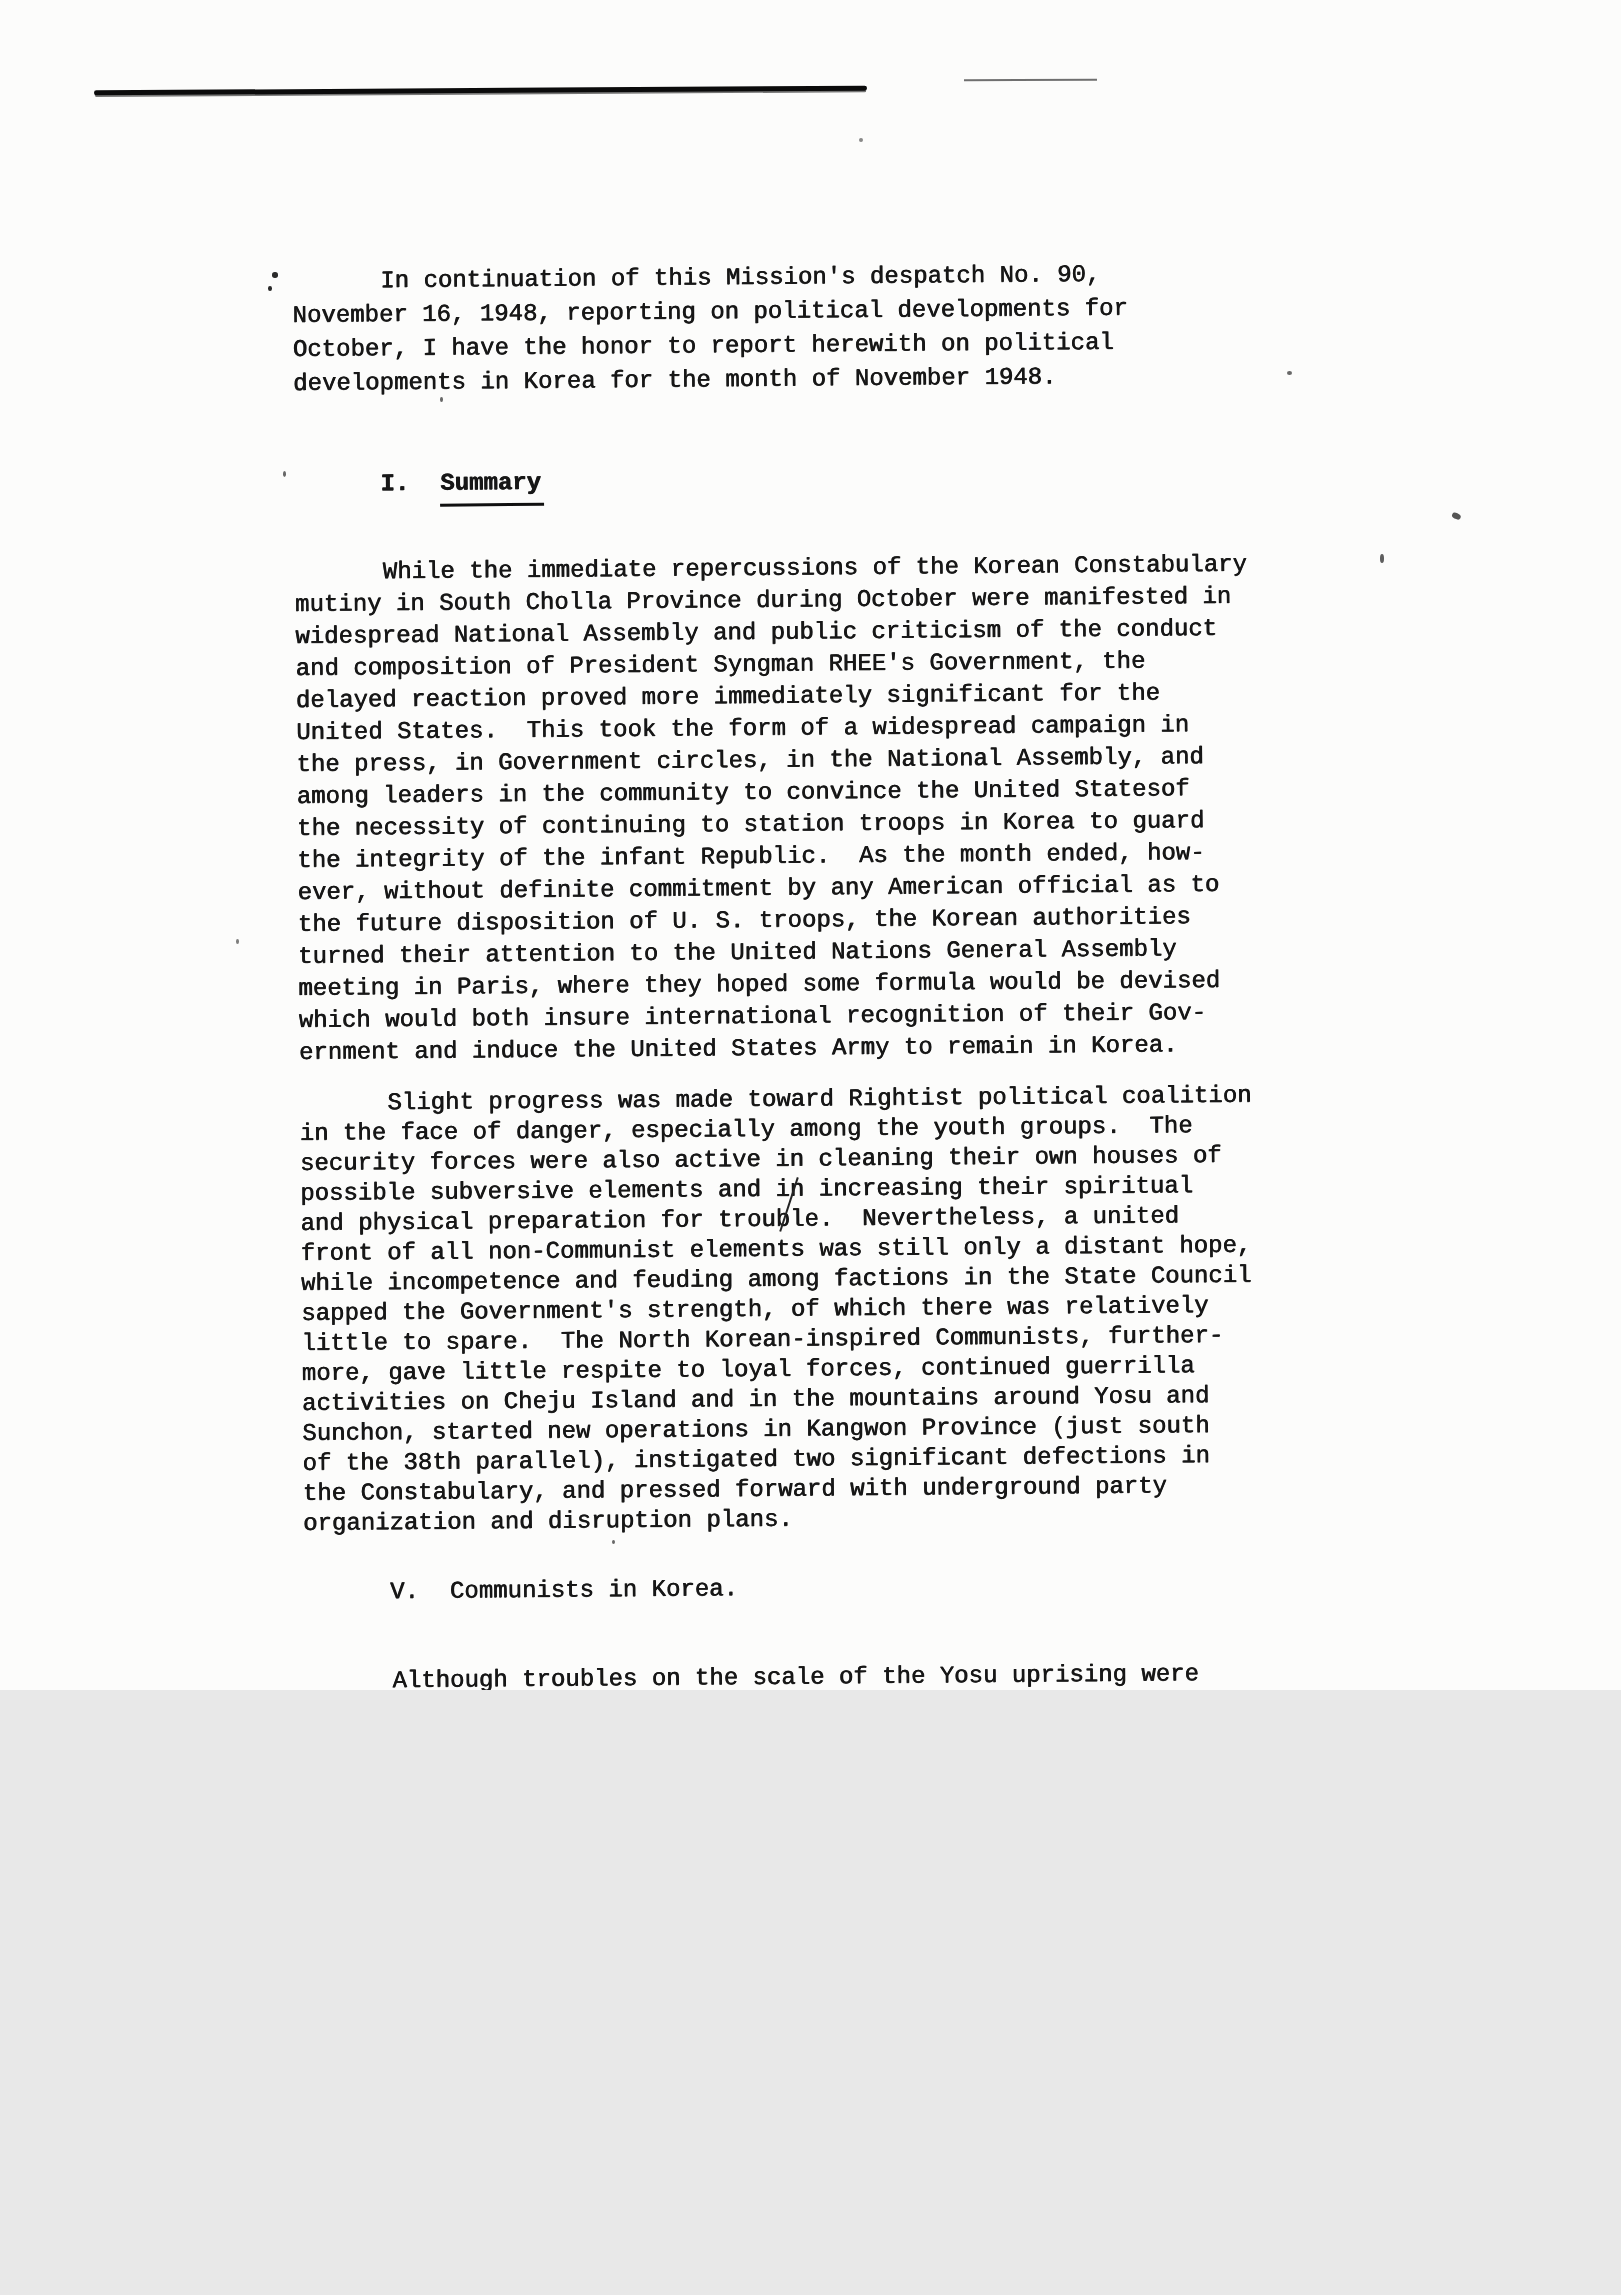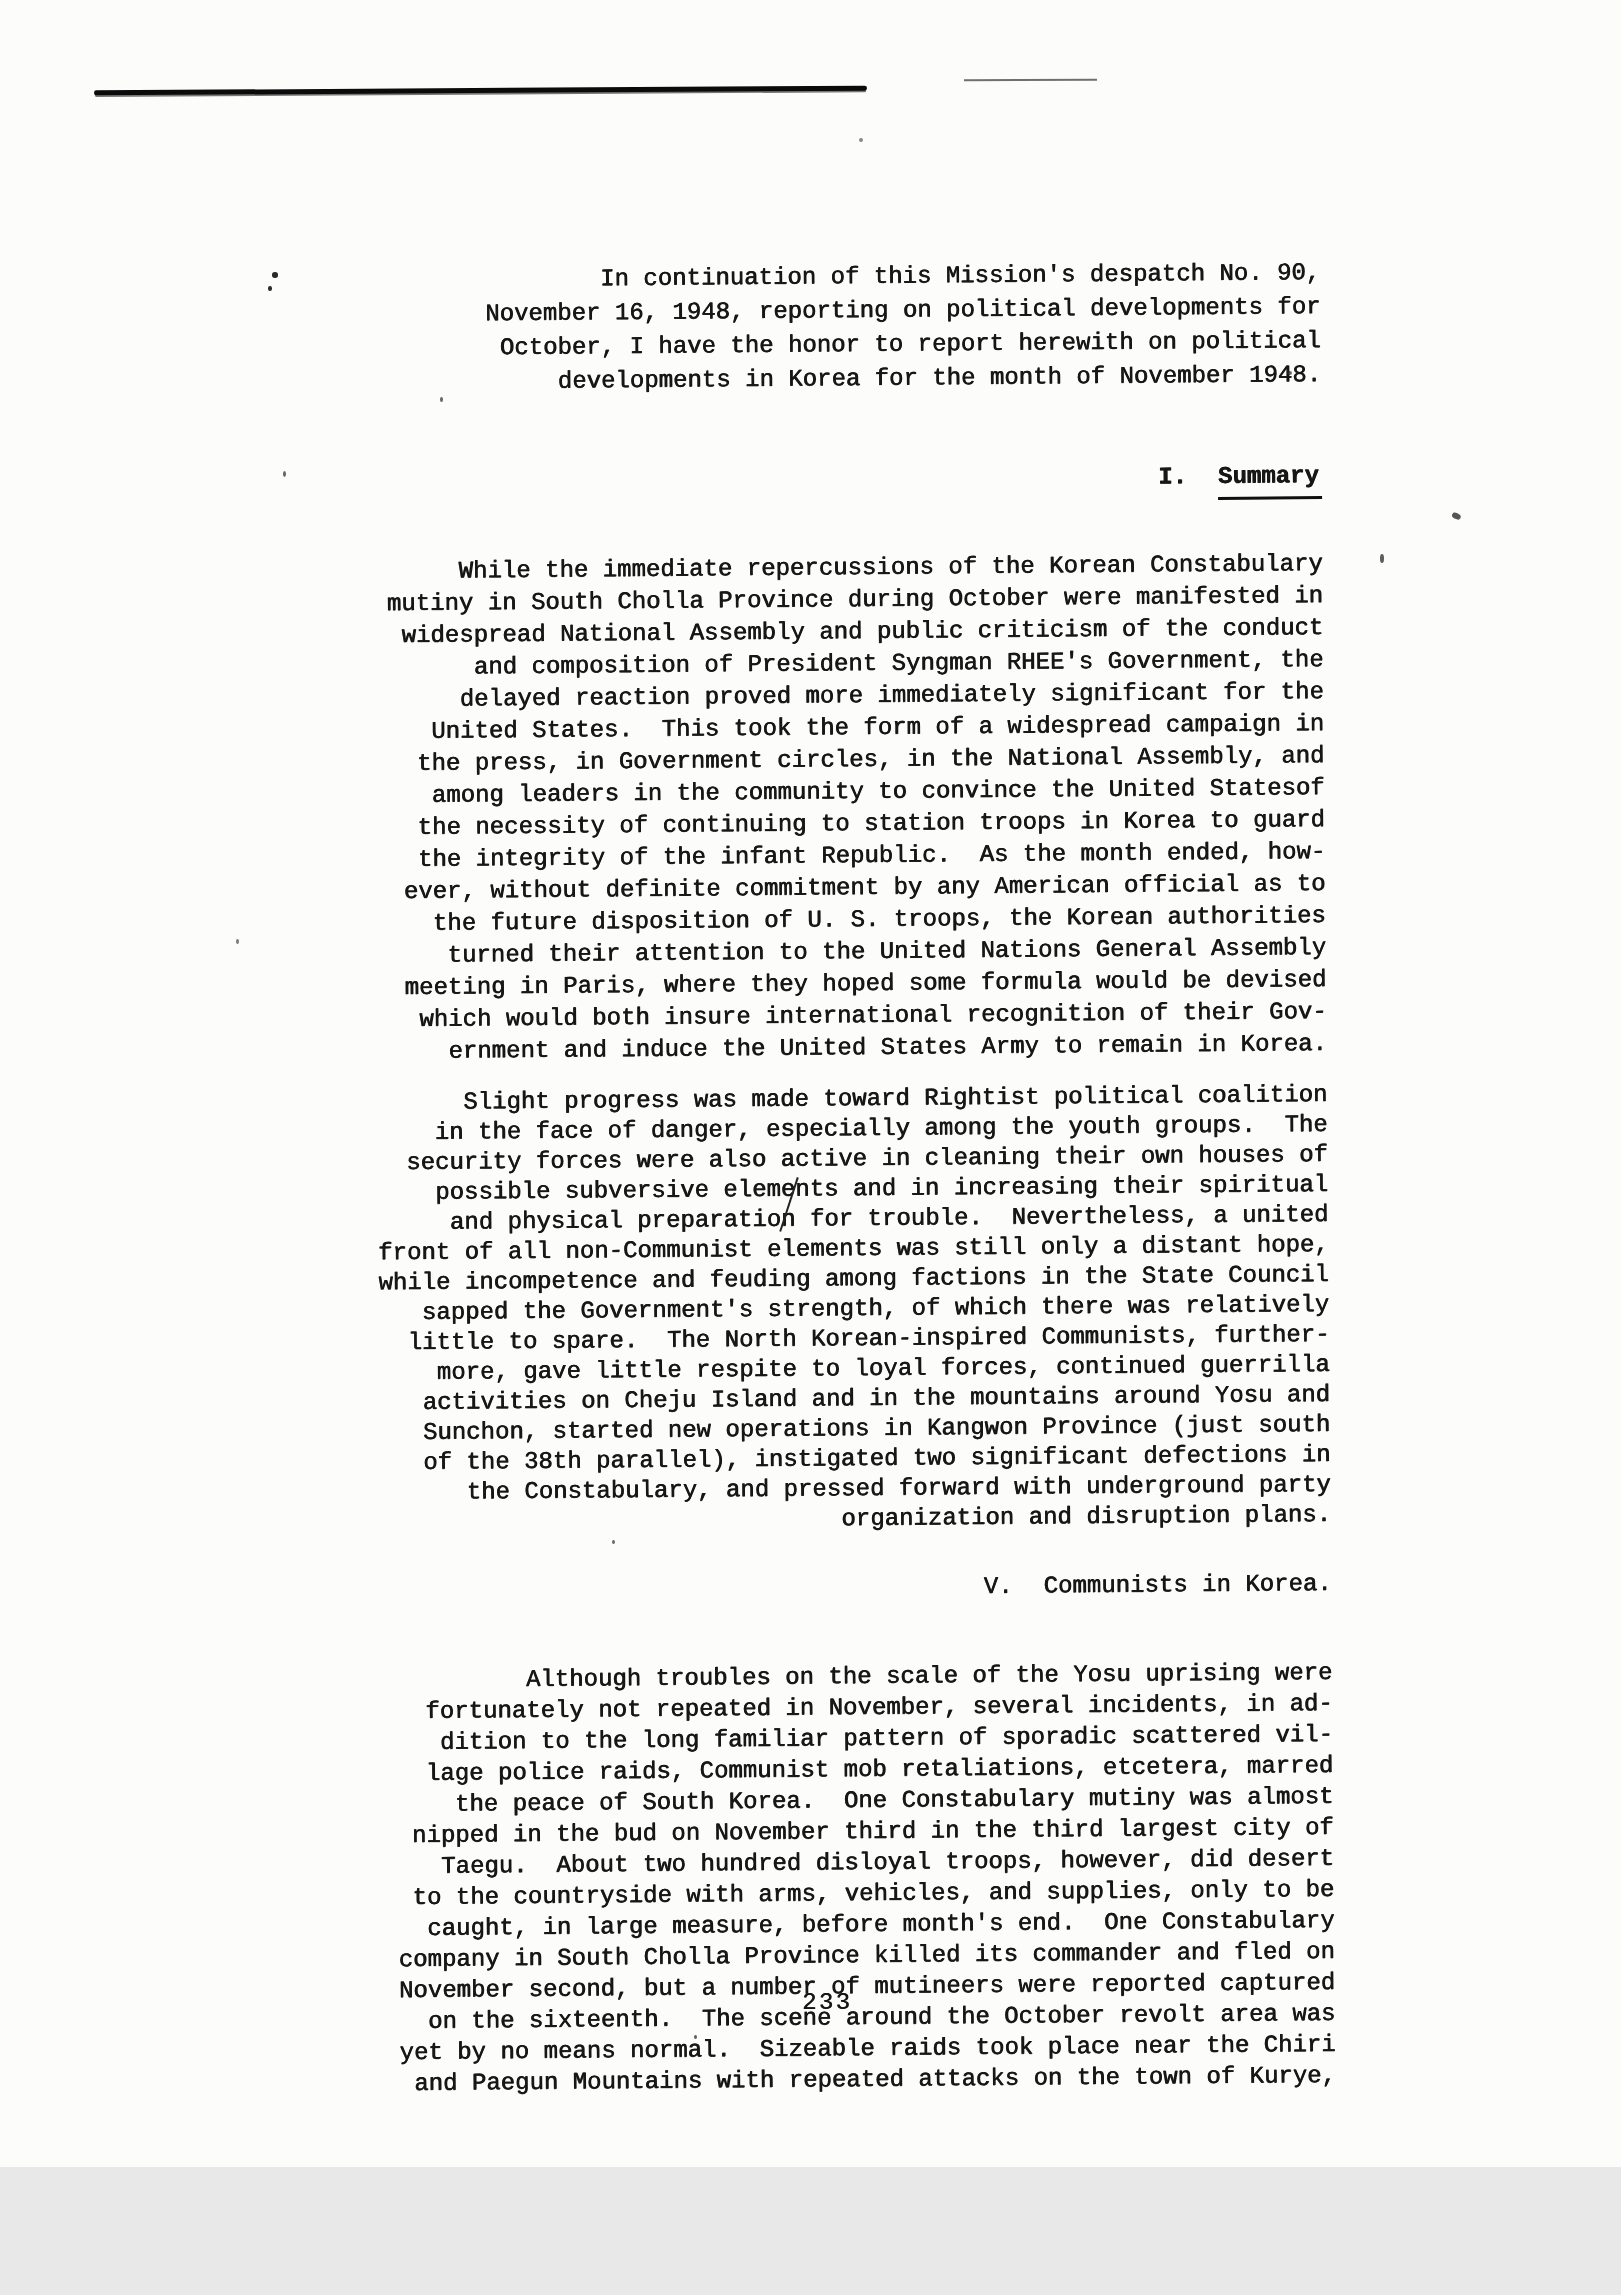--- a/index.html
+++ b/index.html
@@ -3,27 +3,26 @@
 <meta charset="utf-8">
 <style>
   html, body {
     margin: 0;
     padding: 0;
     background: #e8e8e8;
   }
   .page {
     position: relative;
     width: 1622px;
-    height: 2167px;
+    height: 1690px;
     margin: 0 auto;
     background: #fcfcfb;
     overflow: hidden;
     font-family: "Liberation Mono", "DejaVu Sans Mono", monospace;
     color: #171717;
-    text-align: right;
   }
   
   .top-rule {
     position: absolute;
     left: 94px;
     top: 88px;
     width: 773px;
     height: 4.7px;
     background: #0b0b0b;
     border-radius: 2.4px;

